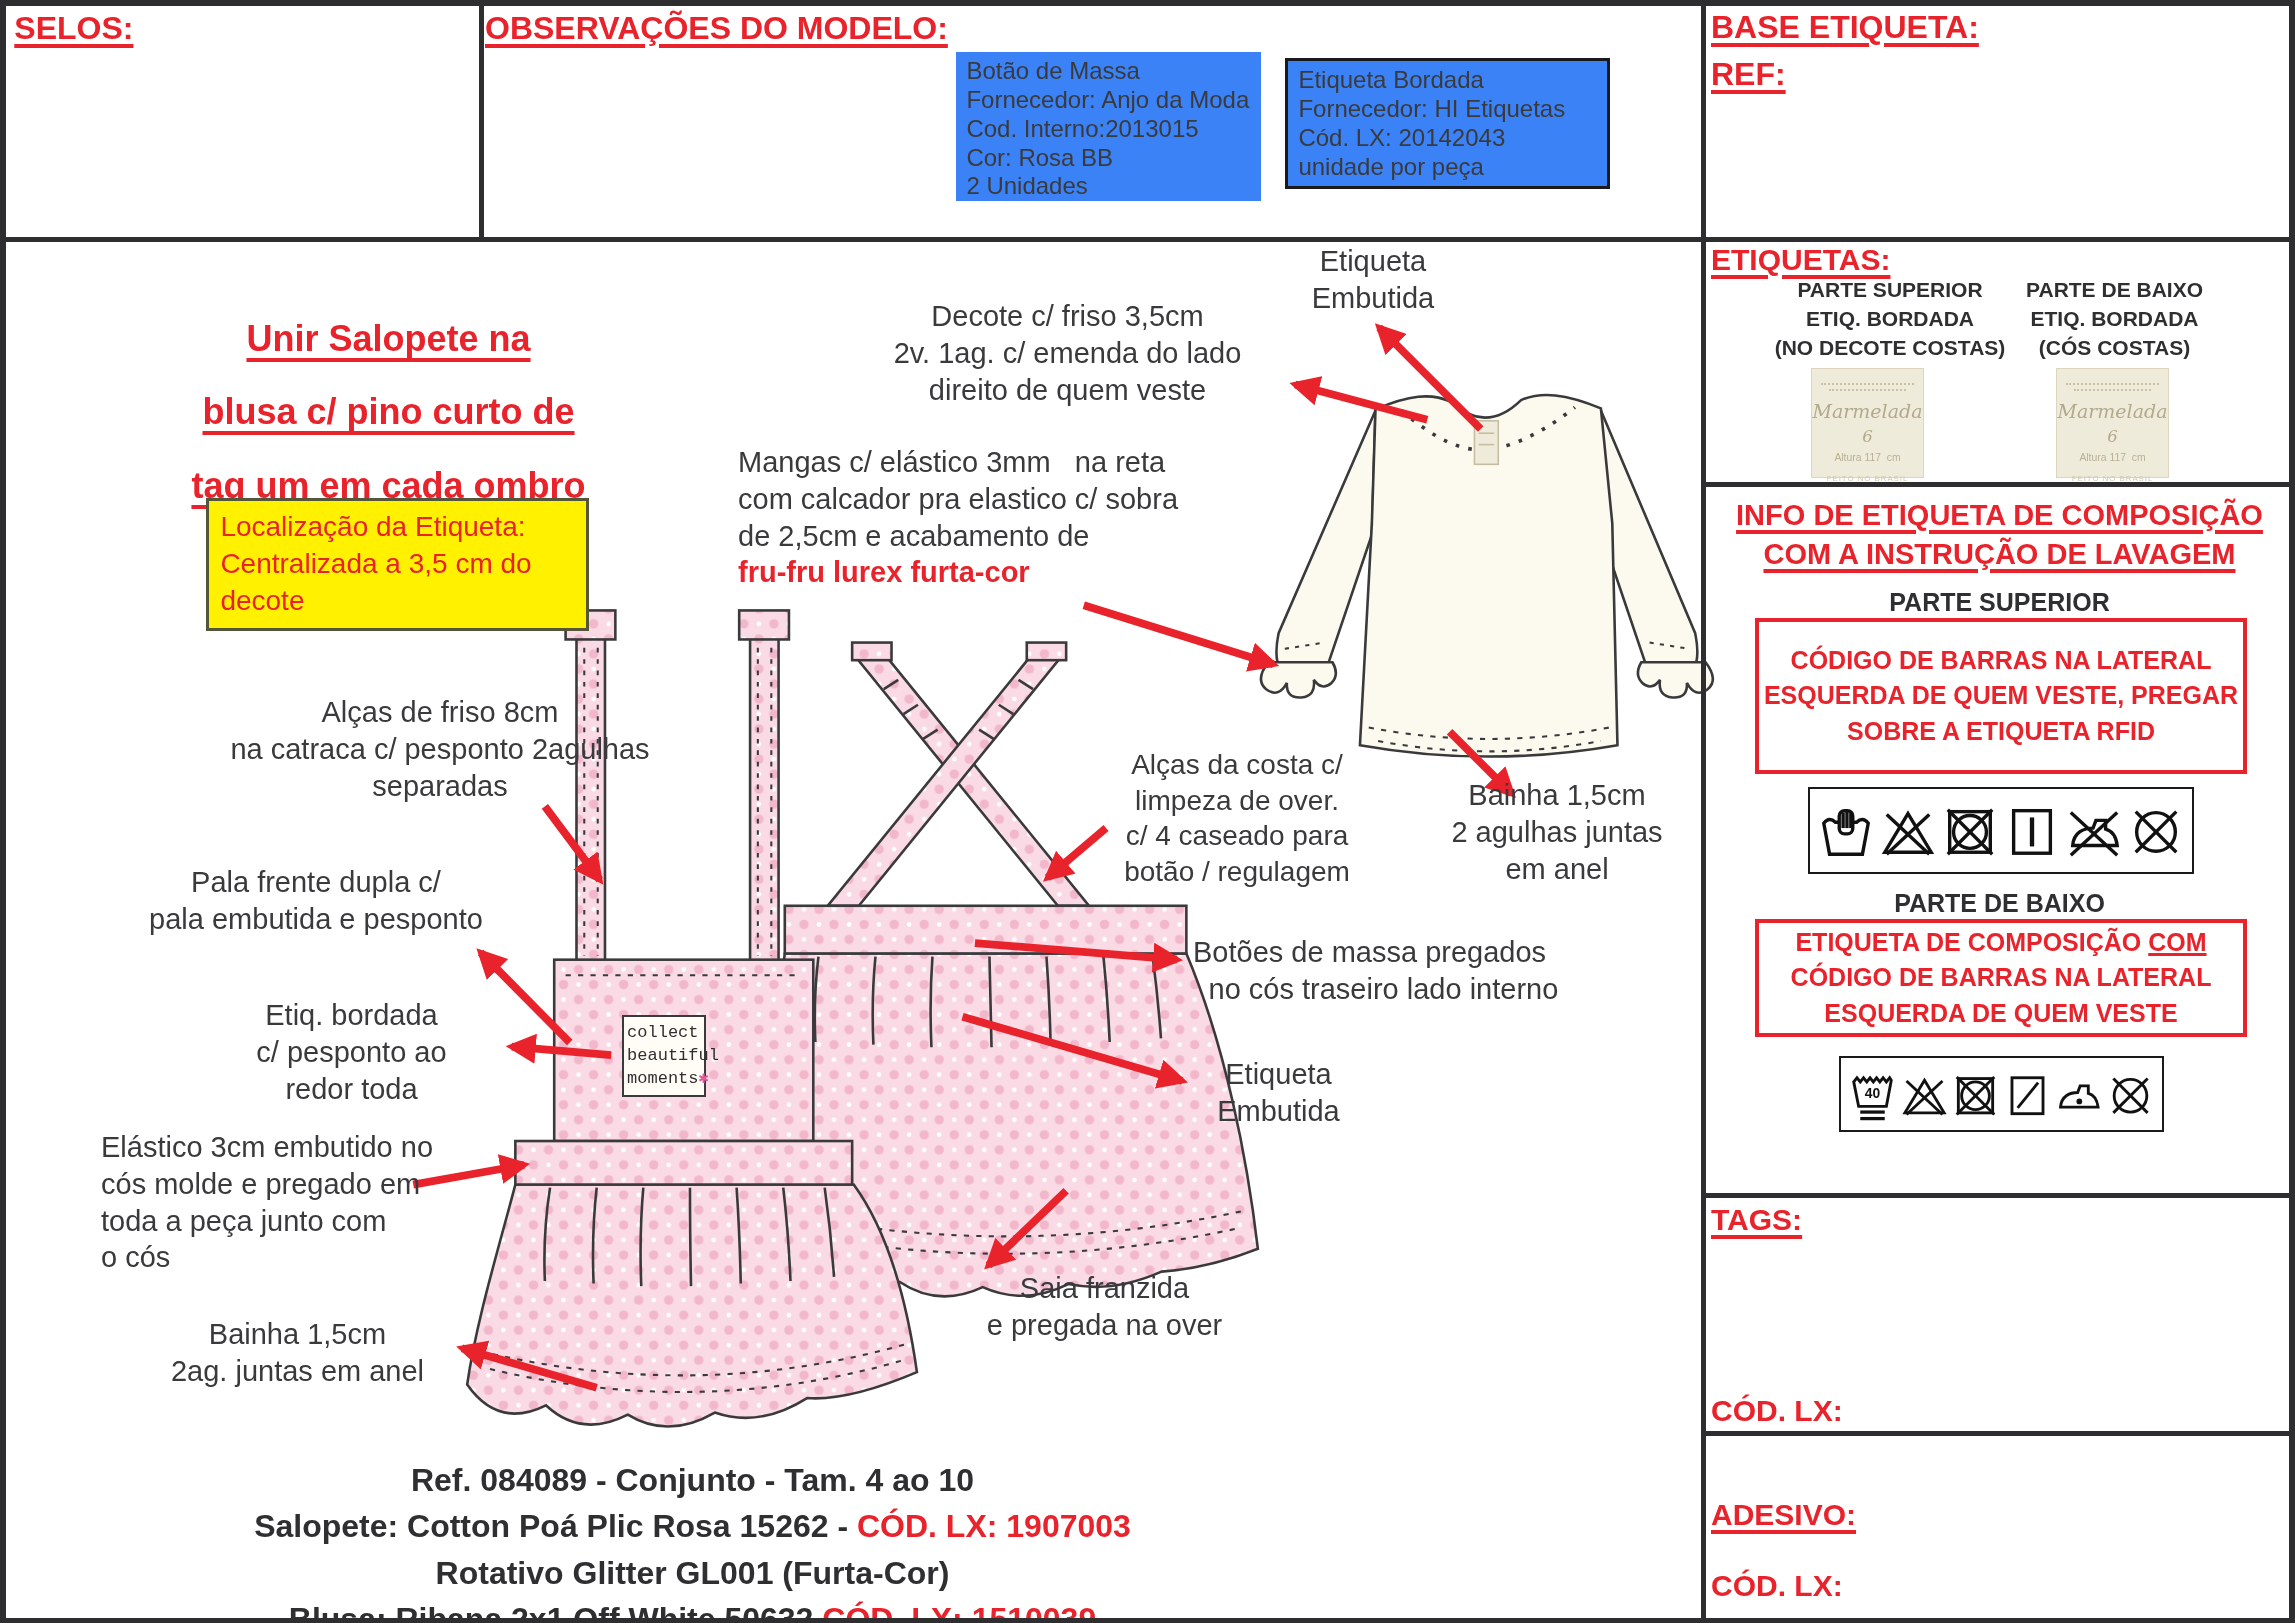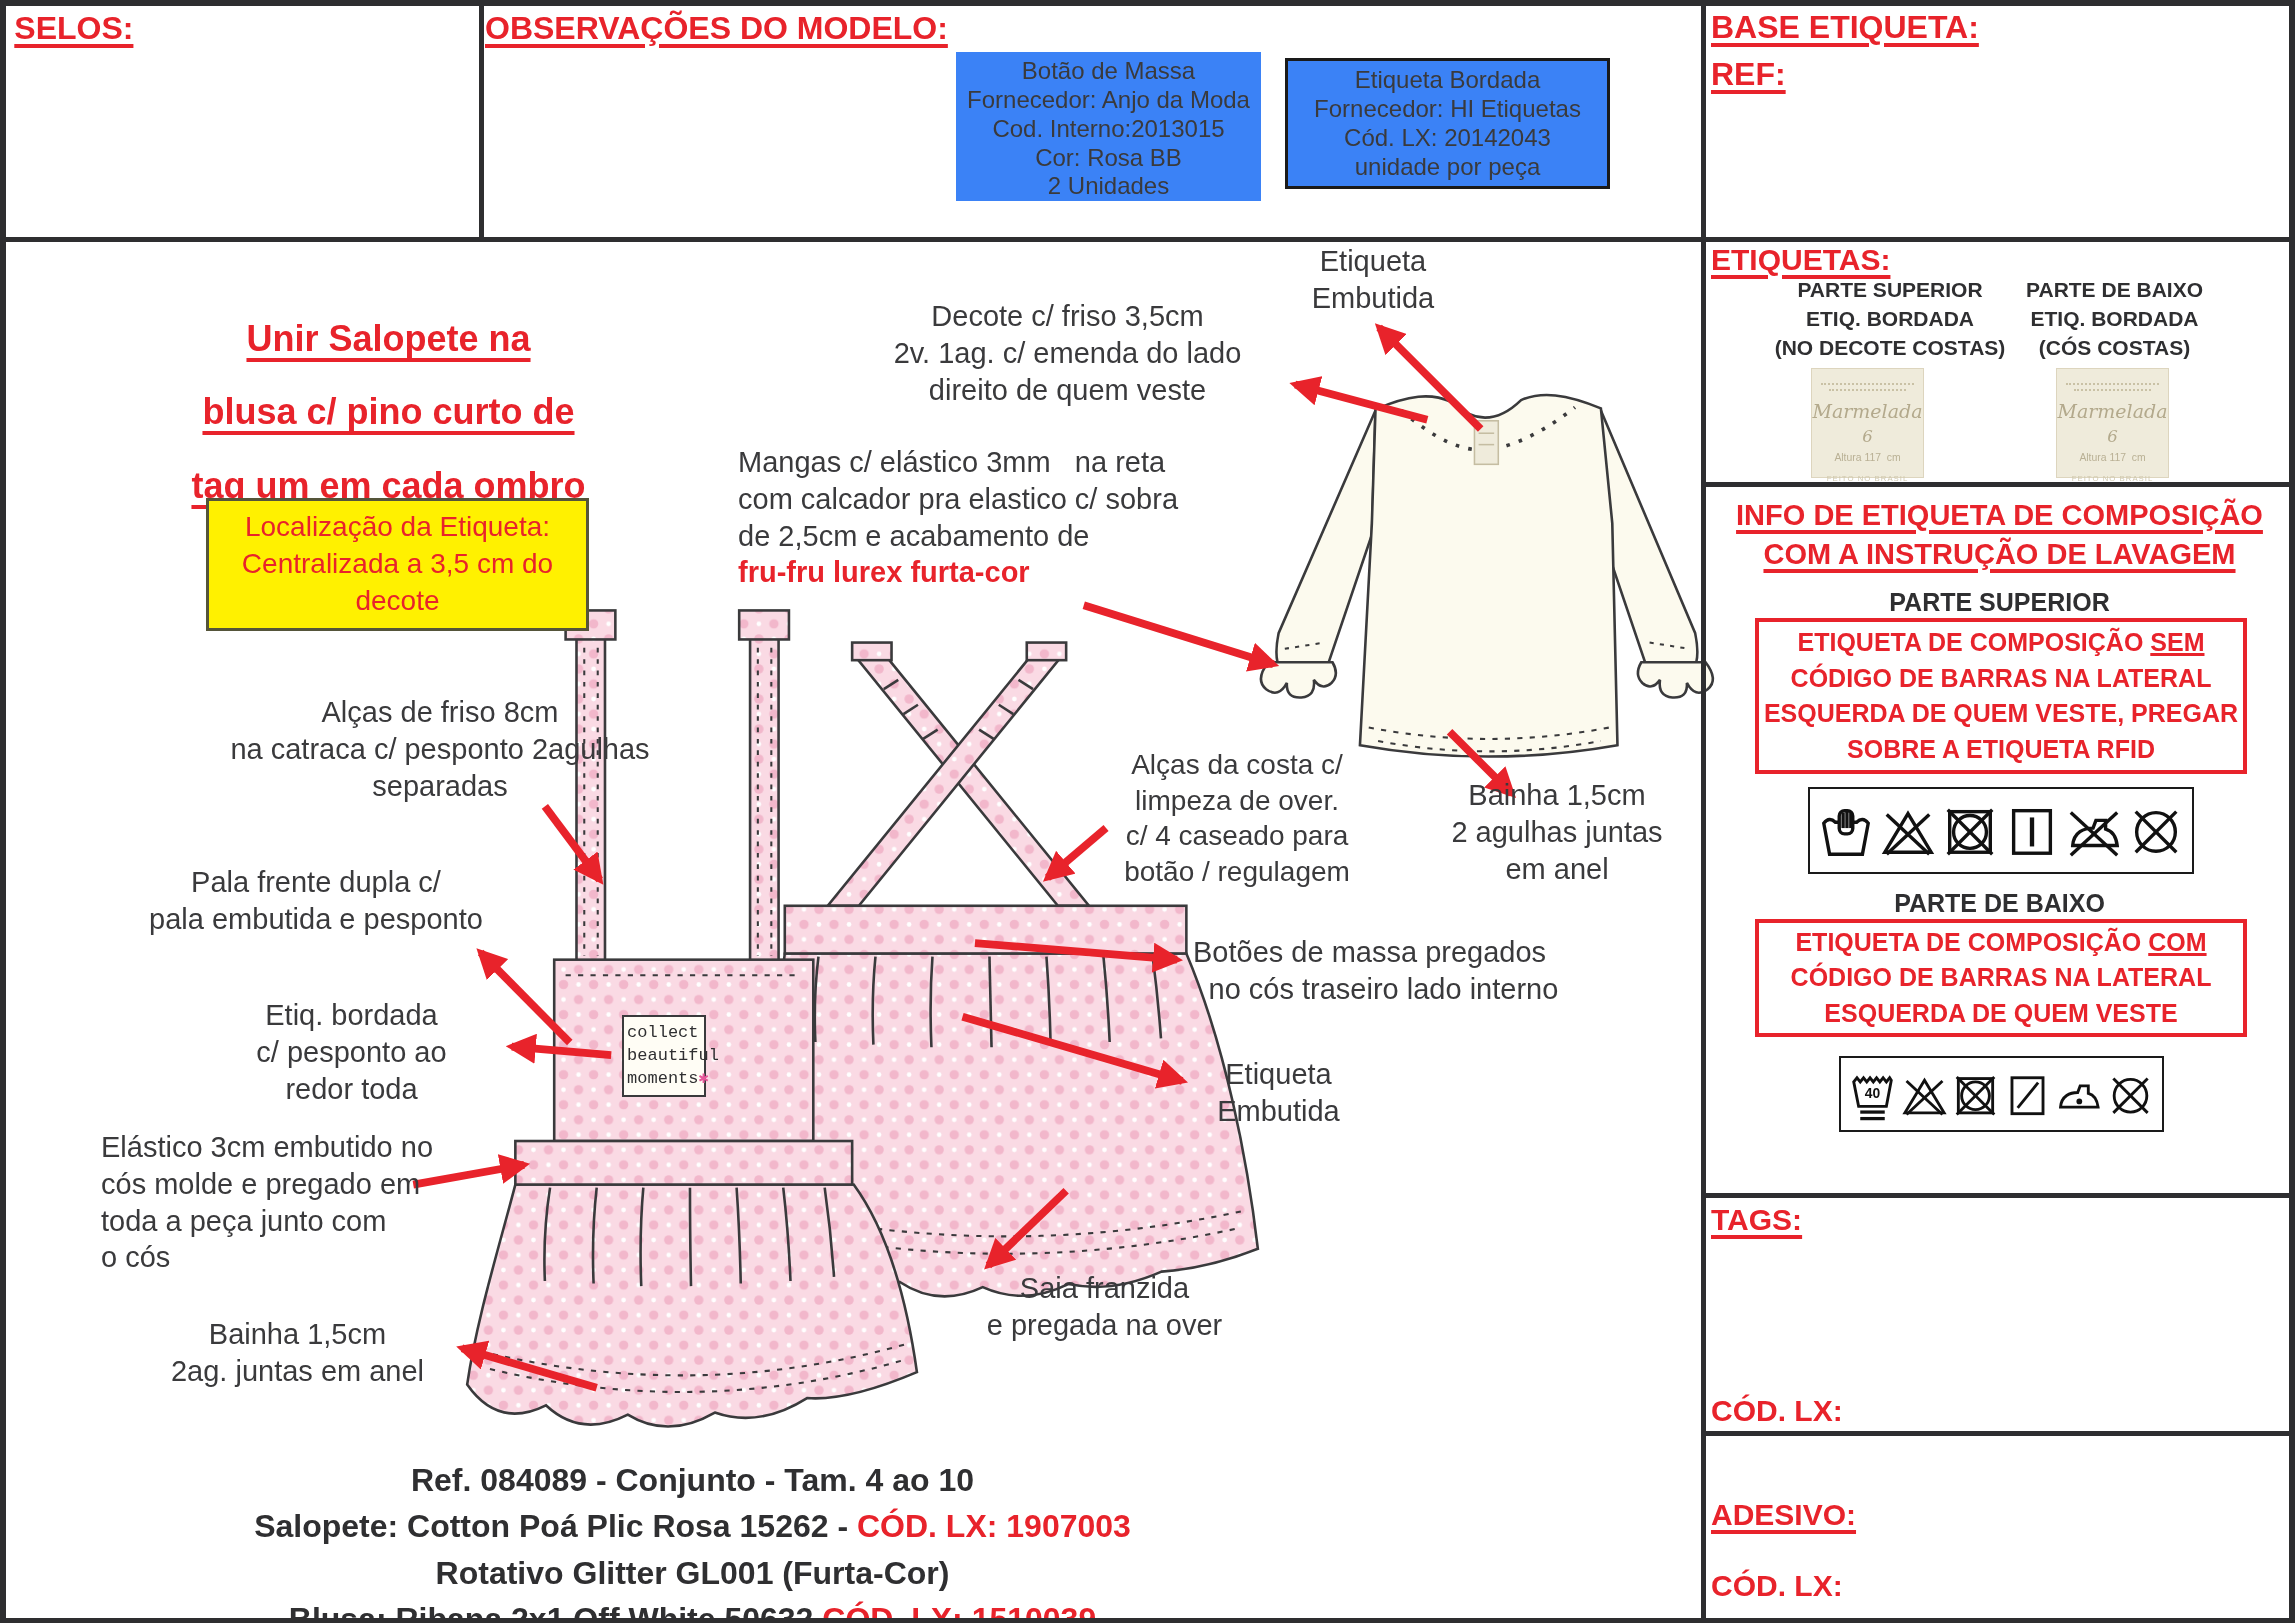--- a/index.html
+++ b/index.html
@@ -1,17 +1,17 @@
 <!DOCTYPE html>
 <html style="font-size:8.3px"><head>
 <meta charset="utf-8">
 <style>
   html,body{margin:0;padding:0;background:#fff;}
   #page{position:relative;width:2295px;height:1624px;background:#fff;border:6.2px solid #2E2E30;box-sizing:border-box;font-family:"Liberation Sans",sans-serif;overflow:hidden;}
-  .abs{position:absolute;text-align:center;}
+  .abs{position:absolute;}
   .divider{position:absolute;background:#2E2E30;z-index:4;}
   .redh{color:#E8232B;font-weight:bold;}
   .redh span{text-decoration:underline;text-decoration-thickness:3.6px;text-underline-offset:5.2px;}
   .h62{font-size:32px;}
   .ann{font-size:29px;color:#3A3A3C;line-height:1.27;text-align:center;z-index:3;}
   .ann.left{text-align:left;}
   .title{font-size:36px;font-weight:bold;color:#E8232B;line-height:1.26;text-align:center;z-index:3;}
   .title div{text-decoration:underline;text-decoration-thickness:4.1px;text-underline-offset:7.3px;margin-top:28px;}
   .ybox{background:#3b82f6;color:#3A3A3C;font-size:24px;line-height:1.2;padding:5.2px 10.4px;z-index:3;box-sizing:border-box;}
   .locbox{background:#FFF100;border:3.1px solid #55553A;color:#E8232B;font-weight:normal;font-size:28px;line-height:1.32;padding:8.3px 11.4px;z-index:3;box-sizing:border-box;}
@@ -289,21 +289,20 @@
   </div>
 
   <div class="abs redh" style="left:1704px;top:490px;width:579px;font-size:29px;text-align:center;line-height:1.35;z-index:3">
     <div><span>INFO DE ETIQUETA DE COMPOSIÇÃO</span></div>
     <div><span>COM A INSTRUÇÃO DE LAVAGEM</span></div>
   </div>
 
   <div class="abs subh" style="left:1704px;top:579px;width:579px;font-size:25px"><span>PARTE SUPERIOR</span></div>
 
   <div class="abs redbox" style="left:1749px;top:612px;width:492px;height:156px">
-    <div><span>ETIQUETA DE COMPOSIÇÃO </span><u>SEM</u></div>
     <div>CÓDIGO DE BARRAS NA LATERAL</div>
     <div>ESQUERDA DE QUEM VESTE, PREGAR</div>
     <div>SOBRE A ETIQUETA RFID</div>
   </div>
 
   <div class="abs carerow" style="left:1802px;top:781px;width:386px;height:87px">
     <svg class="careico" width="58" height="67" viewBox="0 0 120 130" stroke="#111" stroke-width="7" fill="none">
       <path d="M14,50 C22,40 30,40 38,48 L82,48 C90,40 98,40 106,50 L94,114 L26,114 Z"></path>
       <rect x="46" y="24" width="28" height="48" rx="11" fill="#fff"></rect>
       <line x1="54" y1="28" x2="54" y2="60"></line>

